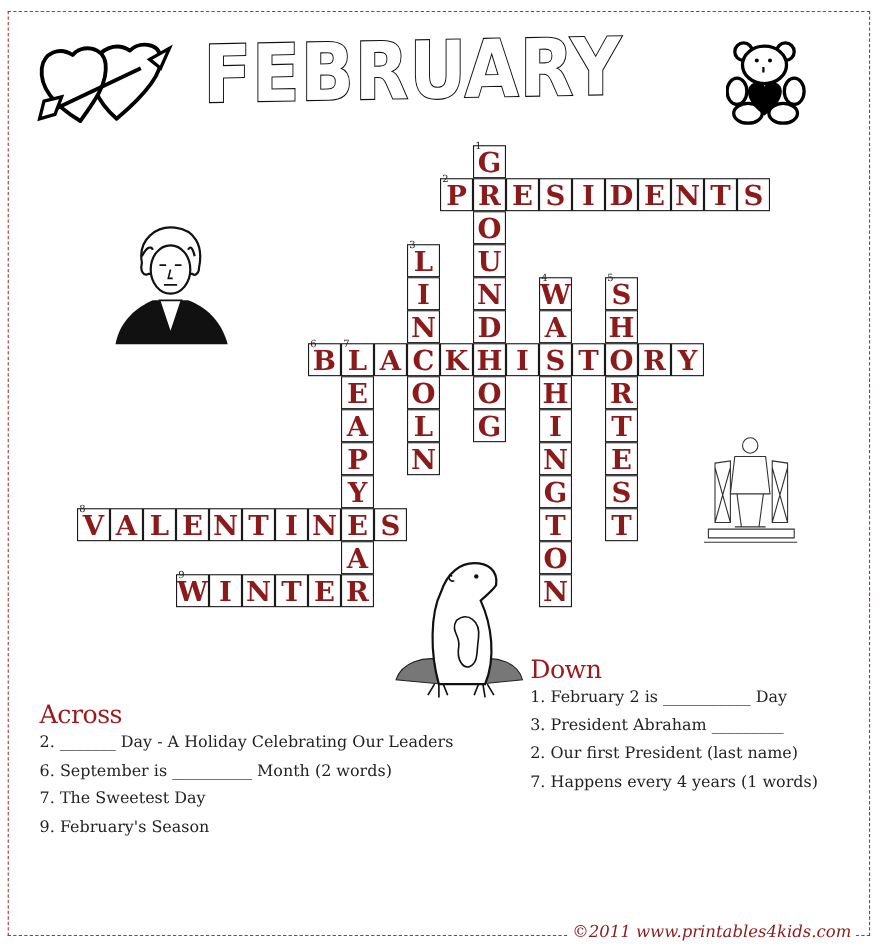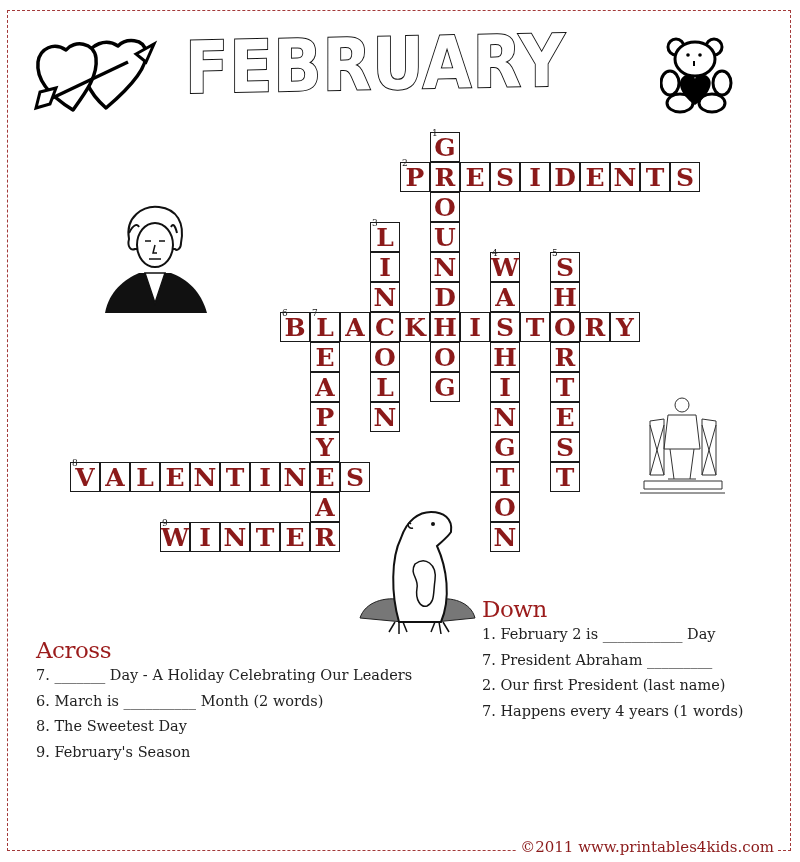--- a/index.html
+++ b/index.html
@@ -17,21 +17,21 @@
           background:#fff; font-family:"DejaVu Serif", serif; font-size:25px; font-weight:bold; color:#8b1a1a;
           text-align:center; line-height:30px; }
   .cell .num { position:absolute; left:1px; top:-6px; font-size:9px; font-weight:normal; color:#222; line-height:12px; }
   .pic { position:absolute; }
   .clues { position:absolute; font-family:"DejaVu Serif", serif; color:#222; }
   .clues h2 { margin:0; font-weight:normal; font-size:23px; color:#9b1b1b; font-family:"DejaVu Serif", serif; letter-spacing:-0.5px; }
   .clues .clue { font-size:14.5px; height:25.5px; line-height:25.5px; white-space:nowrap; }
   .across { left:36px; top:637px; }
   .down { left:482px; top:596px; }
   .footer { position:absolute; right:22px; top:838px; font-family:"DejaVu Serif", serif; font-size:15px; color:#8b1a1a;
-            background:#fff; padding:0 4px; }
+            background:#fff; padding:0 4px;font-style:italic; }
 </style>
 </head>
 <body>
 
 <div class="frame"></div>
 
 <div class="hearts-icon">
   <svg width="135" height="85" viewBox="0 0 135 85">
     <g fill="#fff" stroke="#000" stroke-width="3.5" stroke-linejoin="round">
       <path d="M78 78 C60 62,52 44,58 28 C62 14,78 8,90 16 C98 8,116 8,118 22 C120 36,104 56,78 78 Z"></path>
@@ -174,27 +174,27 @@
     <path d="M44 124 C36 96,36 60,46 40 C52 22,64 14,76 14 C88 14,98 20,96 34 C92 40,86 44,82 48 C92 70,96 100,86 124 Z" fill="#fff" stroke="#111" stroke-width="2"></path>
     <path d="M60 66 C70 58,82 66,80 82 C78 96,80 104,72 108 C66 110,60 102,62 90 C64 80,54 76,60 66 Z" fill="none" stroke="#111" stroke-width="1.5"></path>
     <circle cx="78" cy="26" r="2" fill="#111"></circle>
     <path d="M56 26 C52 22,52 32,58 30" stroke="#111" stroke-width="1.5" fill="none"></path>
     <path d="M40 124 L34 134 M44 124 L44 136 M48 124 L52 134 M80 124 L76 134 M84 124 L86 136 M88 124 L94 134" stroke="#111" stroke-width="1.5"></path>
   </svg>
 </div>
 
 <div class="clues across">
   <h2>Across</h2>
-  <div class="clue">7. _______ Day - A Holiday Celebrating Our Leaders</div>
-  <div class="clue">6. March is __________ Month (2 words)</div>
-  <div class="clue">8. The Sweetest Day</div>
+  <div class="clue">2. _______ Day - A Holiday Celebrating Our Leaders</div>
+  <div class="clue">6. September is __________ Month (2 words)</div>
+  <div class="clue">7. The Sweetest Day</div>
   <div class="clue">9. February's Season</div>
 </div>
 
 <div class="clues down">
   <h2>Down</h2>
   <div class="clue">1. February 2 is ___________ Day</div>
-  <div class="clue">7. President Abraham _________</div>
+  <div class="clue">3. President Abraham _________</div>
   <div class="clue">2. Our first President (last name)</div>
   <div class="clue">7. Happens every 4 years (1 words)</div>
 </div>
 
 <div class="footer">©2011 www.printables4kids.com</div>
 
 </body></html>

